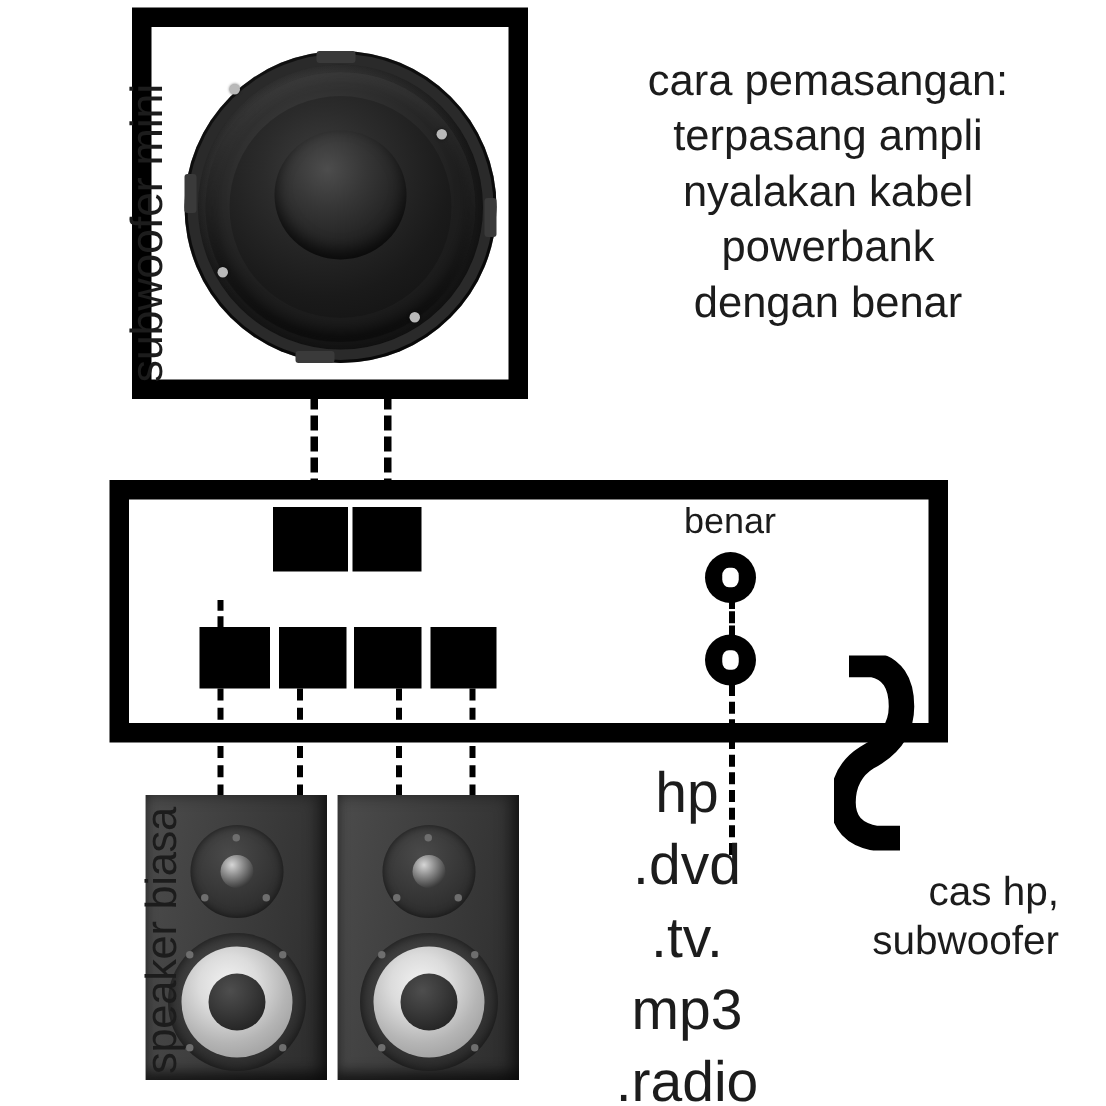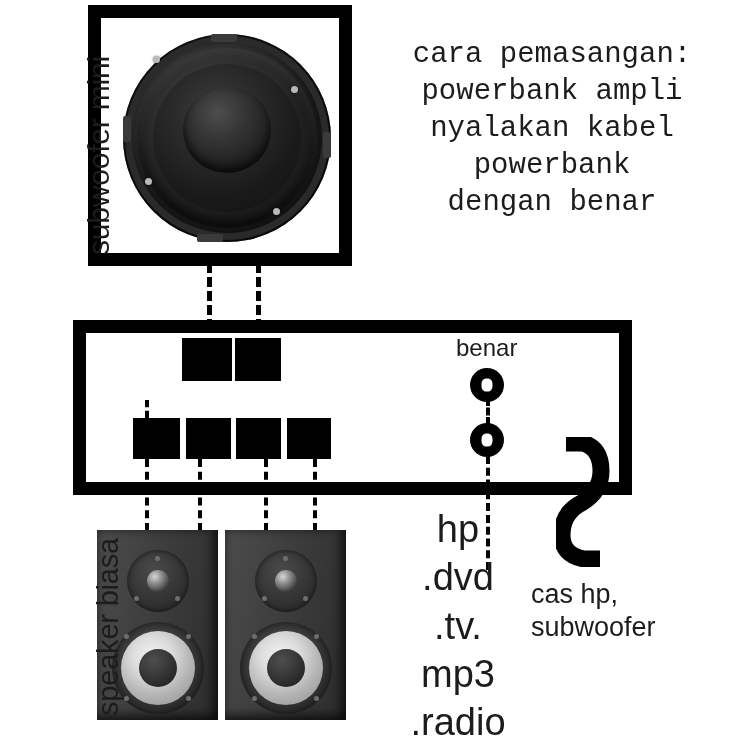--- a/index.html
+++ b/index.html
@@ -194,35 +194,34 @@
   }
 
   
   #instructions {
     position: absolute;
     left: 372px; top: 36px;
     width: 360px;
     text-align: center;
     font-size: 29px;
     line-height: 1.28;
-    font-family: Liberation Mono, monospace;
   }
   #device-list {
     position: absolute;
     left: 398px; top: 505px;
     width: 120px;
     text-align: center;
     font-size: 38px;
     line-height: 1.27;
   }
   #charge-label {
     position: absolute;
-    left: 531px; top: 578px;
+    left: 516px; top: 578px;
     width: 190px;
-    text-align: left;
+    text-align: right;
     font-size: 27px;
     line-height: 1.24;
   }
   #sub-label {
     left: 82px; top: 255px;
     transform: rotate(-90deg);
     font-size: 30px;
   }
   #spk-label {
     left: 92px; top: 716px;
@@ -252,21 +251,21 @@
     </div>
   </div>
 
   <span id="sub-label" class="vtext">subwoofer mini</span>
 
   <div class="wire" style="left:207px; top:263px; height:80px;"></div>
   <div class="wire" style="left:256px; top:263px; height:80px;"></div>
 
   <div id="instructions">
     <div>cara pemasangan:</div>
-    <div>powerbank ampli</div>
+    <div>terpasang ampli</div>
     <div>nyalakan kabel</div>
     <div>powerbank</div>
     <div>dengan benar</div>
   </div>
 
   <div id="amp-frame" class="abs"></div>
 
   <div class="terminal" style="left:182px; top:338px; width:50px; height:43px;"></div>
   <div class="terminal" style="left:235px; top:338px; width:46px; height:43px;"></div>
 

